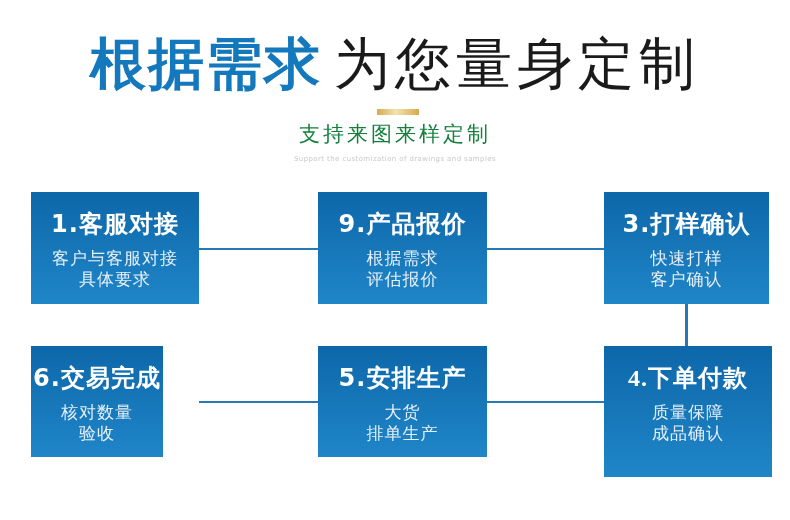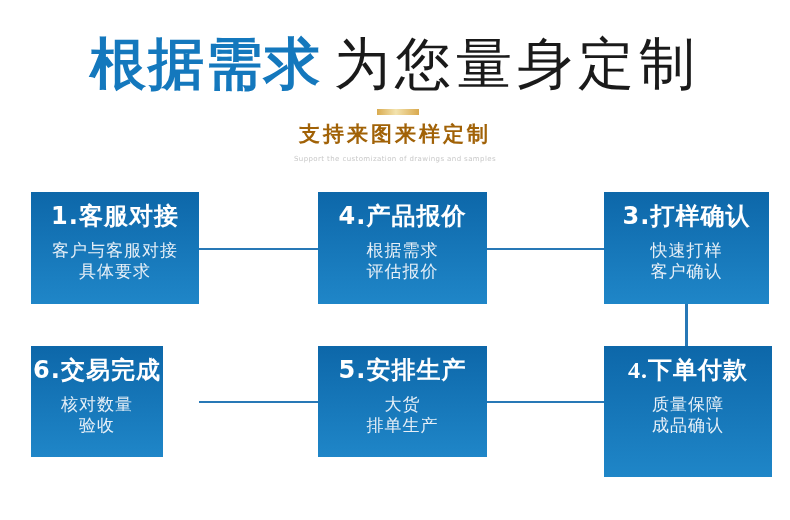--- a/index.html
+++ b/index.html
@@ -31,42 +31,41 @@
     margin-left:12px;
   }
   .gold-bar{
     position:absolute;top:109px;left:377px;
     width:42px;height:6px;
     background:linear-gradient(90deg,#d9ab50 0%,#f3e3ae 45%,#d9a94e 100%);
   }
   .subtitle{
     position:absolute;top:121px;left:0;right:0;
     text-align:center;
-    color:#a16207;
+    color:#15803d;
     font-size:21px;
     letter-spacing:3px;
     line-height:26px;
-    font-weight:bold;
   }
   .subtitle-en{
     position:absolute;top:154px;left:0;right:0;
     text-align:center;
     color:#c8c8c8;
     font-size:7px;
     letter-spacing:0.4px;
     line-height:10px;
   }
   
   .box{
     position:absolute;
     background:linear-gradient(180deg,#0d67a9 0%,#1f86c8 100%);
     color:#ffffff;
     text-align:center;
     box-sizing:border-box;
-    padding-top:8px;
+    padding-top:16px;
   }
   .box-title{
     font-size:24px;
     font-weight:700;
     line-height:32px;
     letter-spacing:1px;
     color:#ffffff;
   }
   .box-sub{
     margin-top:8px;
@@ -111,21 +110,21 @@
   <div class="hline" style="left:199px;top:401px;width:119px"></div>
 
   <div class="box b1">
     <div class="box-title">1.客服对接</div>
     <div class="box-sub">
       <div>客户与客服对接</div>
       <div>具体要求</div>
     </div>
   </div>
   <div class="box b2">
-    <div class="box-title">4.产品报价</div>
+    <div class="box-title">9.产品报价</div>
     <div class="box-sub">
       <div>根据需求</div>
       <div>评估报价</div>
     </div>
   </div>
   <div class="box b3">
     <div class="box-title">3.打样确认</div>
     <div class="box-sub">
       <div>快速打样</div>
       <div>客户确认</div>

